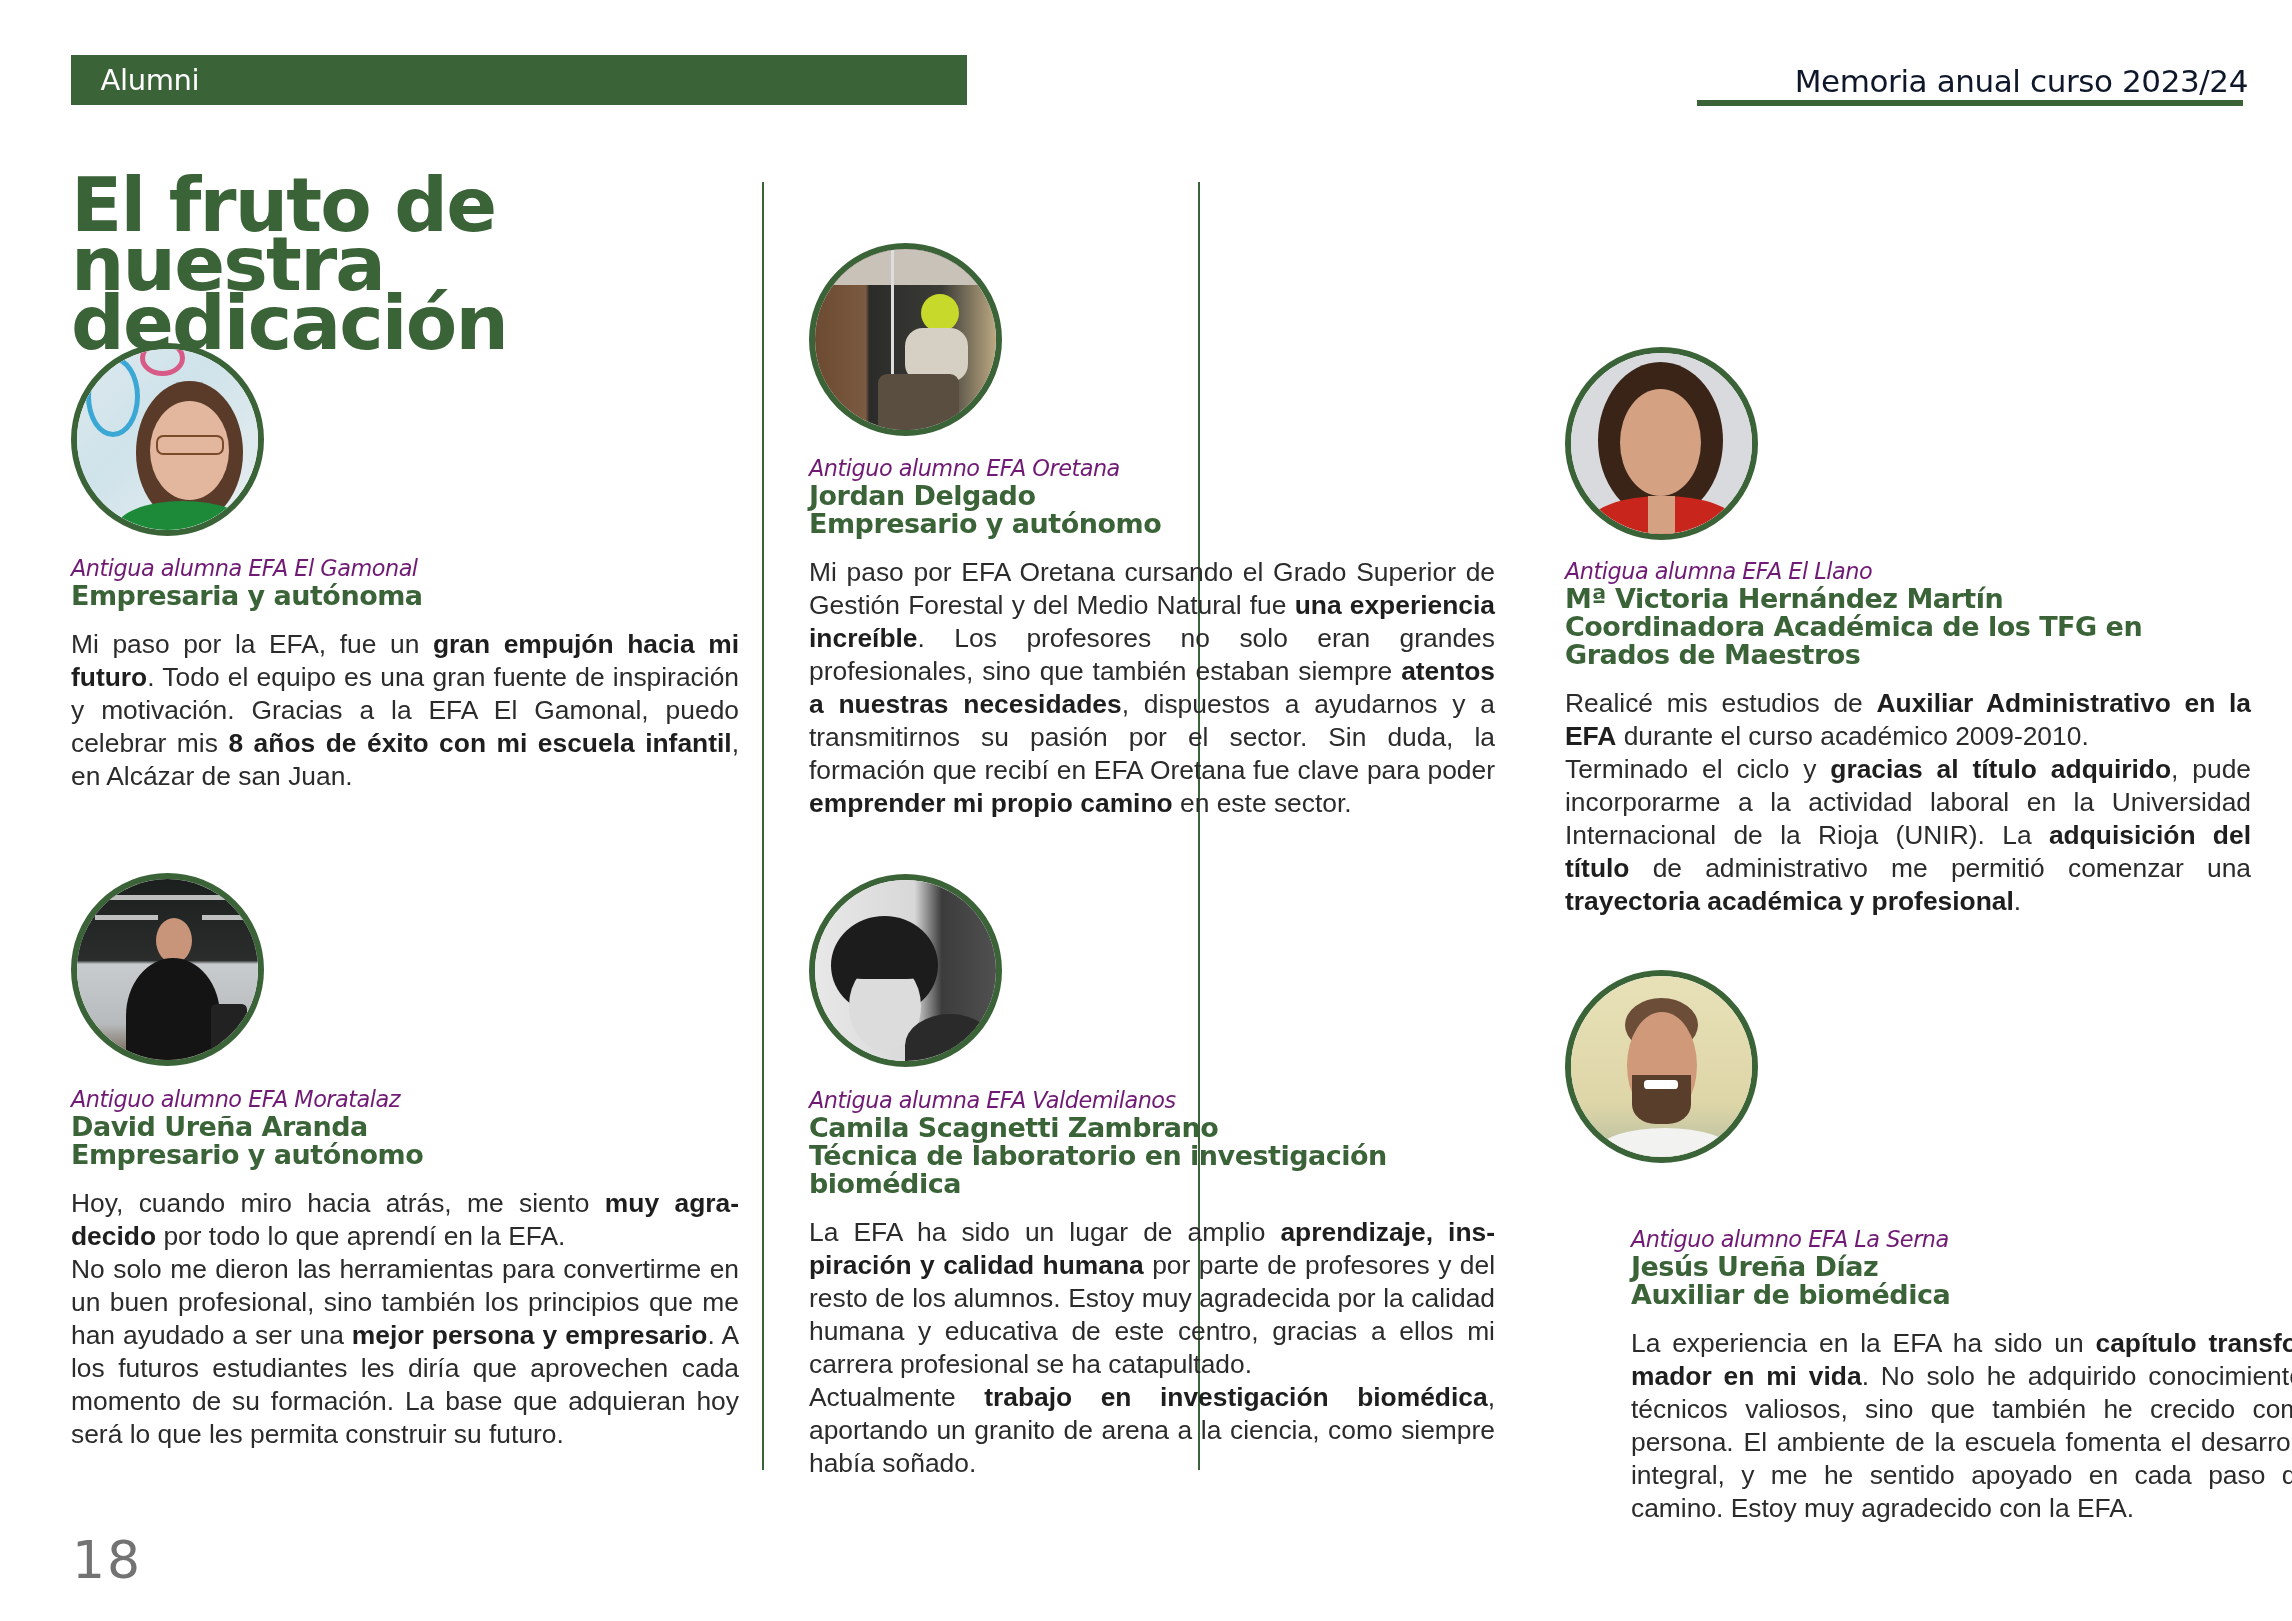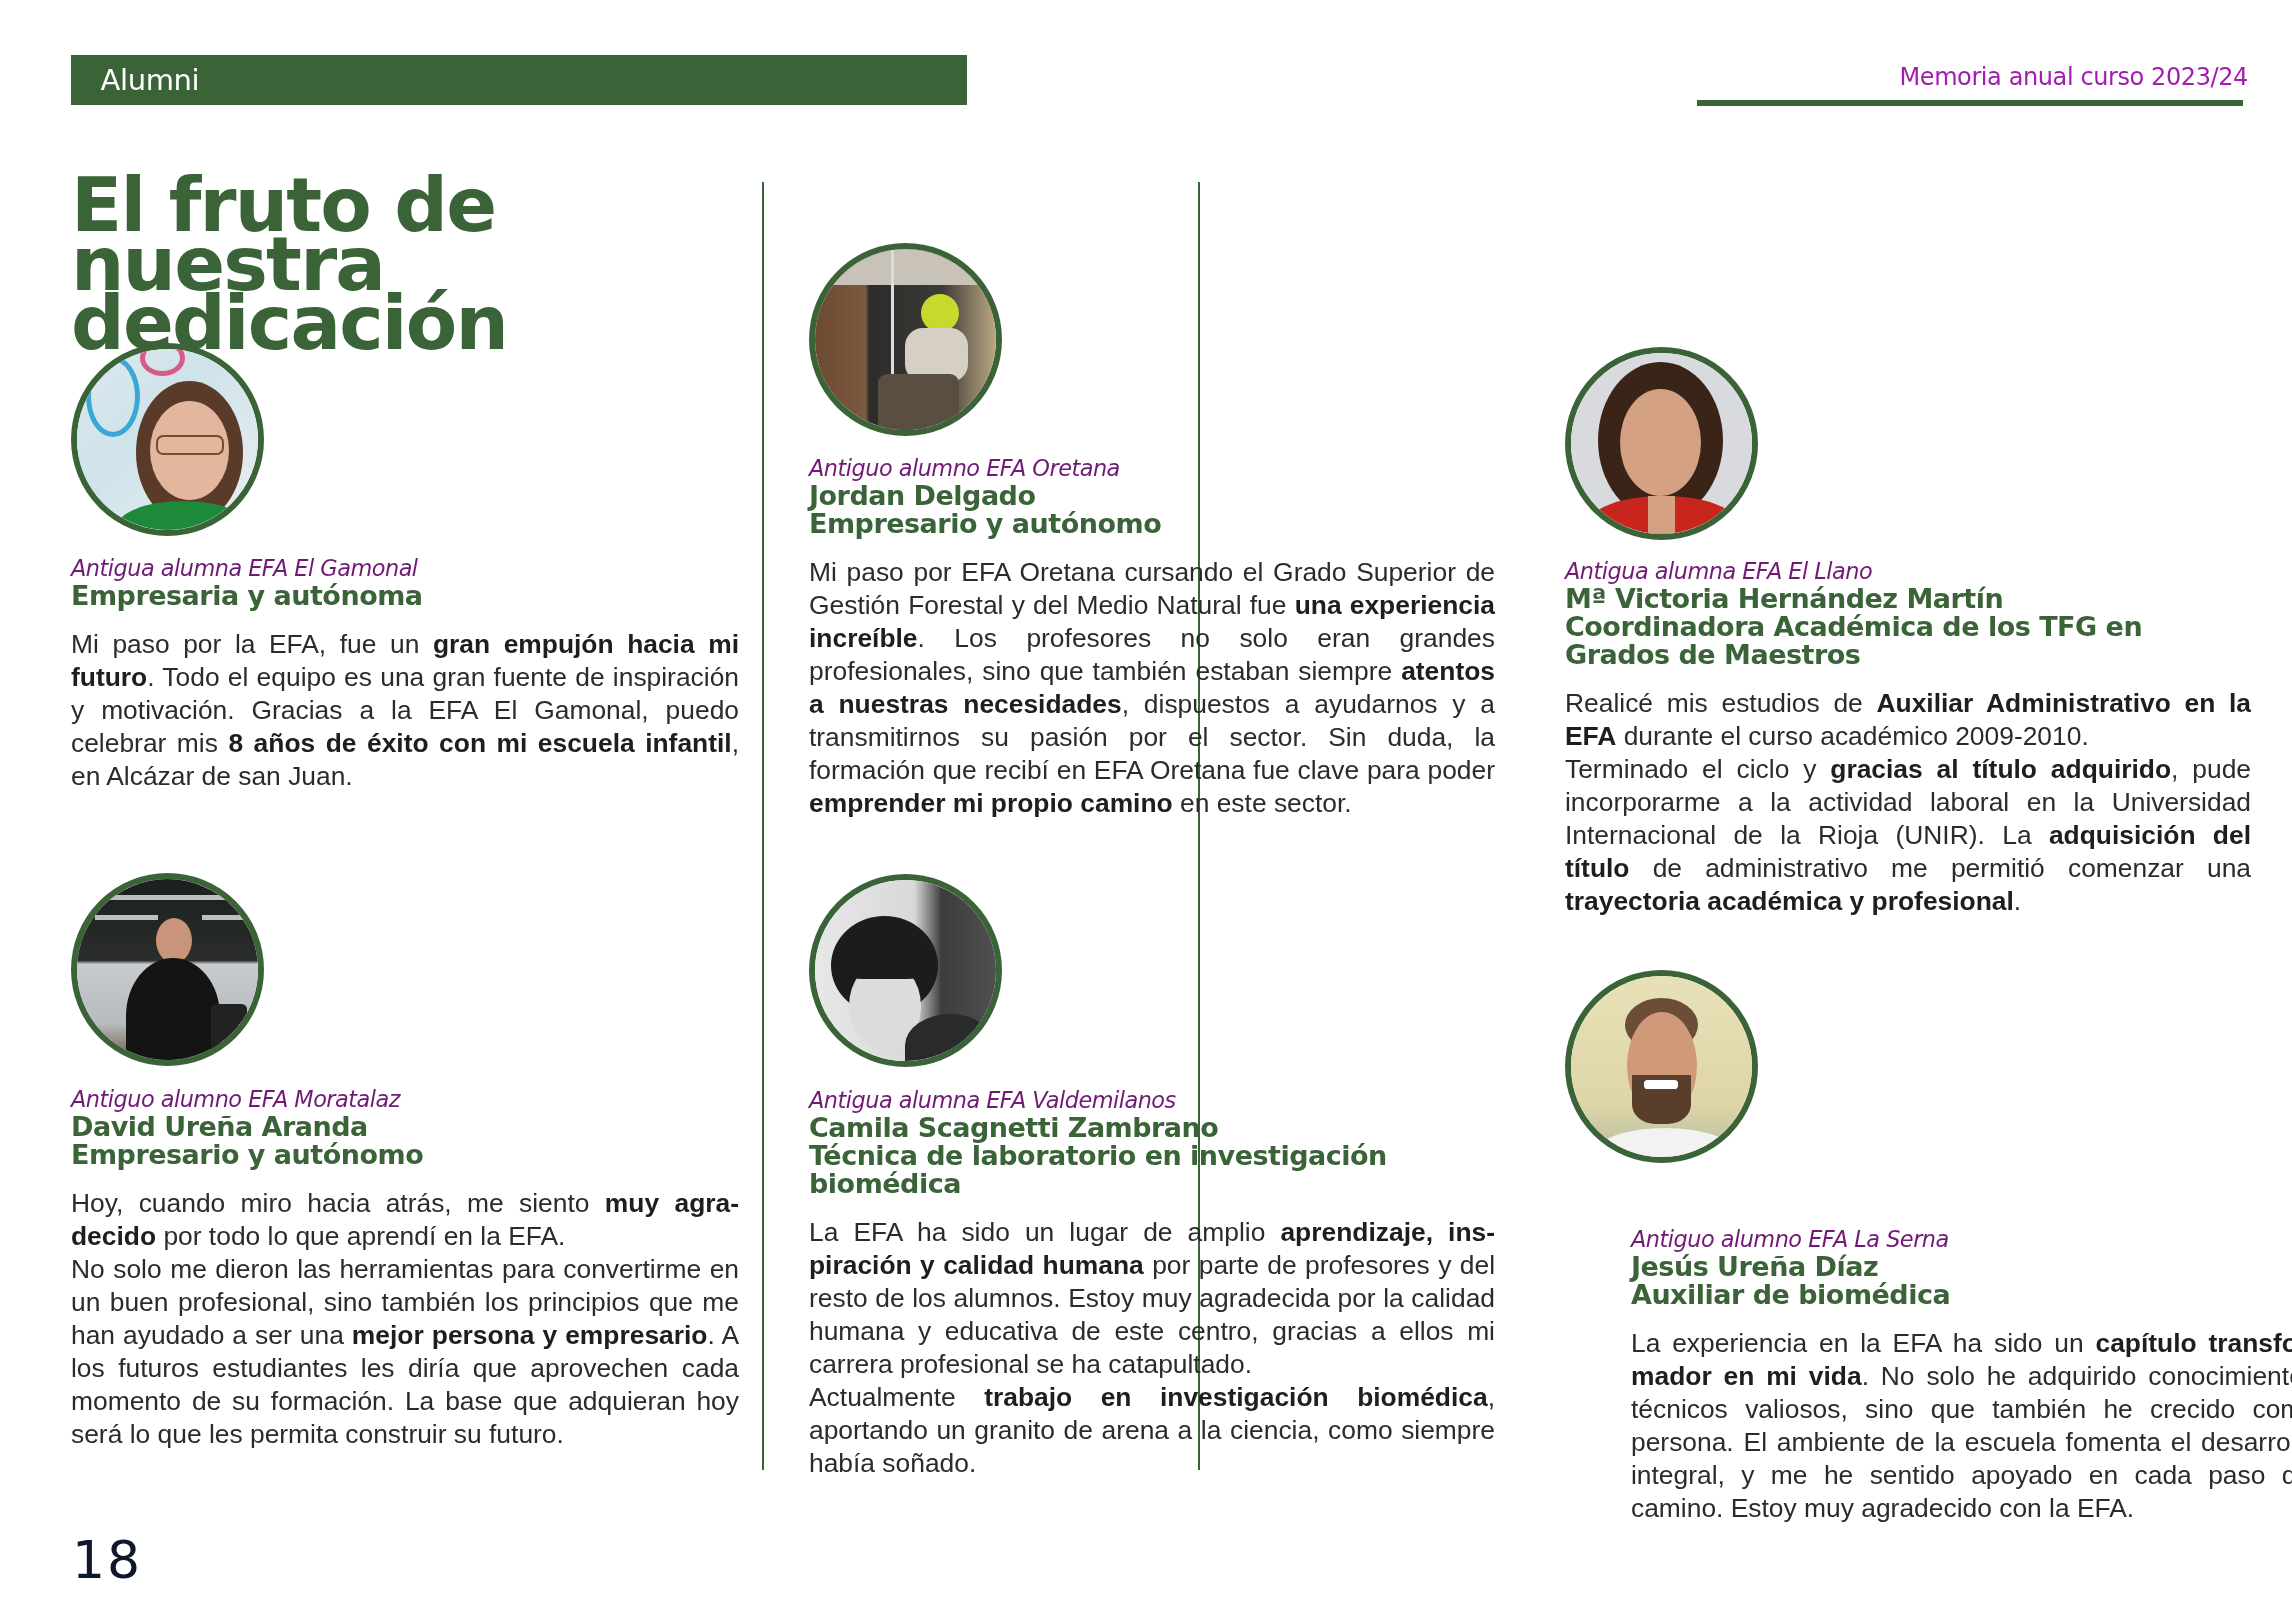--- a/index.html
+++ b/index.html
@@ -11,21 +11,21 @@
       background: #3b6338;
     }
     .section-bar span {
       position: absolute; left: 29.6px; top: 8px;
       font-family: "DejaVu Sans", sans-serif; font-weight: normal;
       font-size: 29px; color: #ffffff; letter-spacing: -0.4px;
     }
 
     .running-head {
       position: absolute; right: 45px; top: 63px;
-      font-family: "DejaVu Sans", sans-serif; font-size: 24px; color: #a21caf;
+      font-family: "DejaVu Sans", sans-serif; font-size: 31px; color: #0f172a;
       letter-spacing: -0.4px; white-space: nowrap;
     }
     .running-rule {
       position: absolute; left: 1697px; top: 100px; width: 546px; height: 6.3px;
       background: #3b6338;
     }
 
     .page-title {
       position: absolute; left: 71px; top: 176px; width: 699px;
       font-family: "DejaVu Sans", sans-serif; font-weight: bold;
@@ -62,21 +62,21 @@
     }
     .bio {
       margin-top: 18px;
       font-family: "Liberation Sans", sans-serif; font-size: 26.4px; line-height: 33px;
       color: #2b2b2b; text-align: justify; hyphens: manual;
     }
     .bio b { font-weight: bold; color: #1e1e1e; }
 
     .page-number {
       position: absolute; left: 72px; top: 1530px;
-      font-family: "DejaVu Sans", sans-serif; font-size: 52px; color: #0f172a;
+      font-family: "DejaVu Sans", sans-serif; font-size: 52px; color: #737373;
       letter-spacing: 1.8px;
     }
   </style>
 </head>
 <body>
 
 <div class="section-bar">
   <span>Alumni</span>
 </div>
 <div class="running-head">Memoria anual curso 2023/24</div>

